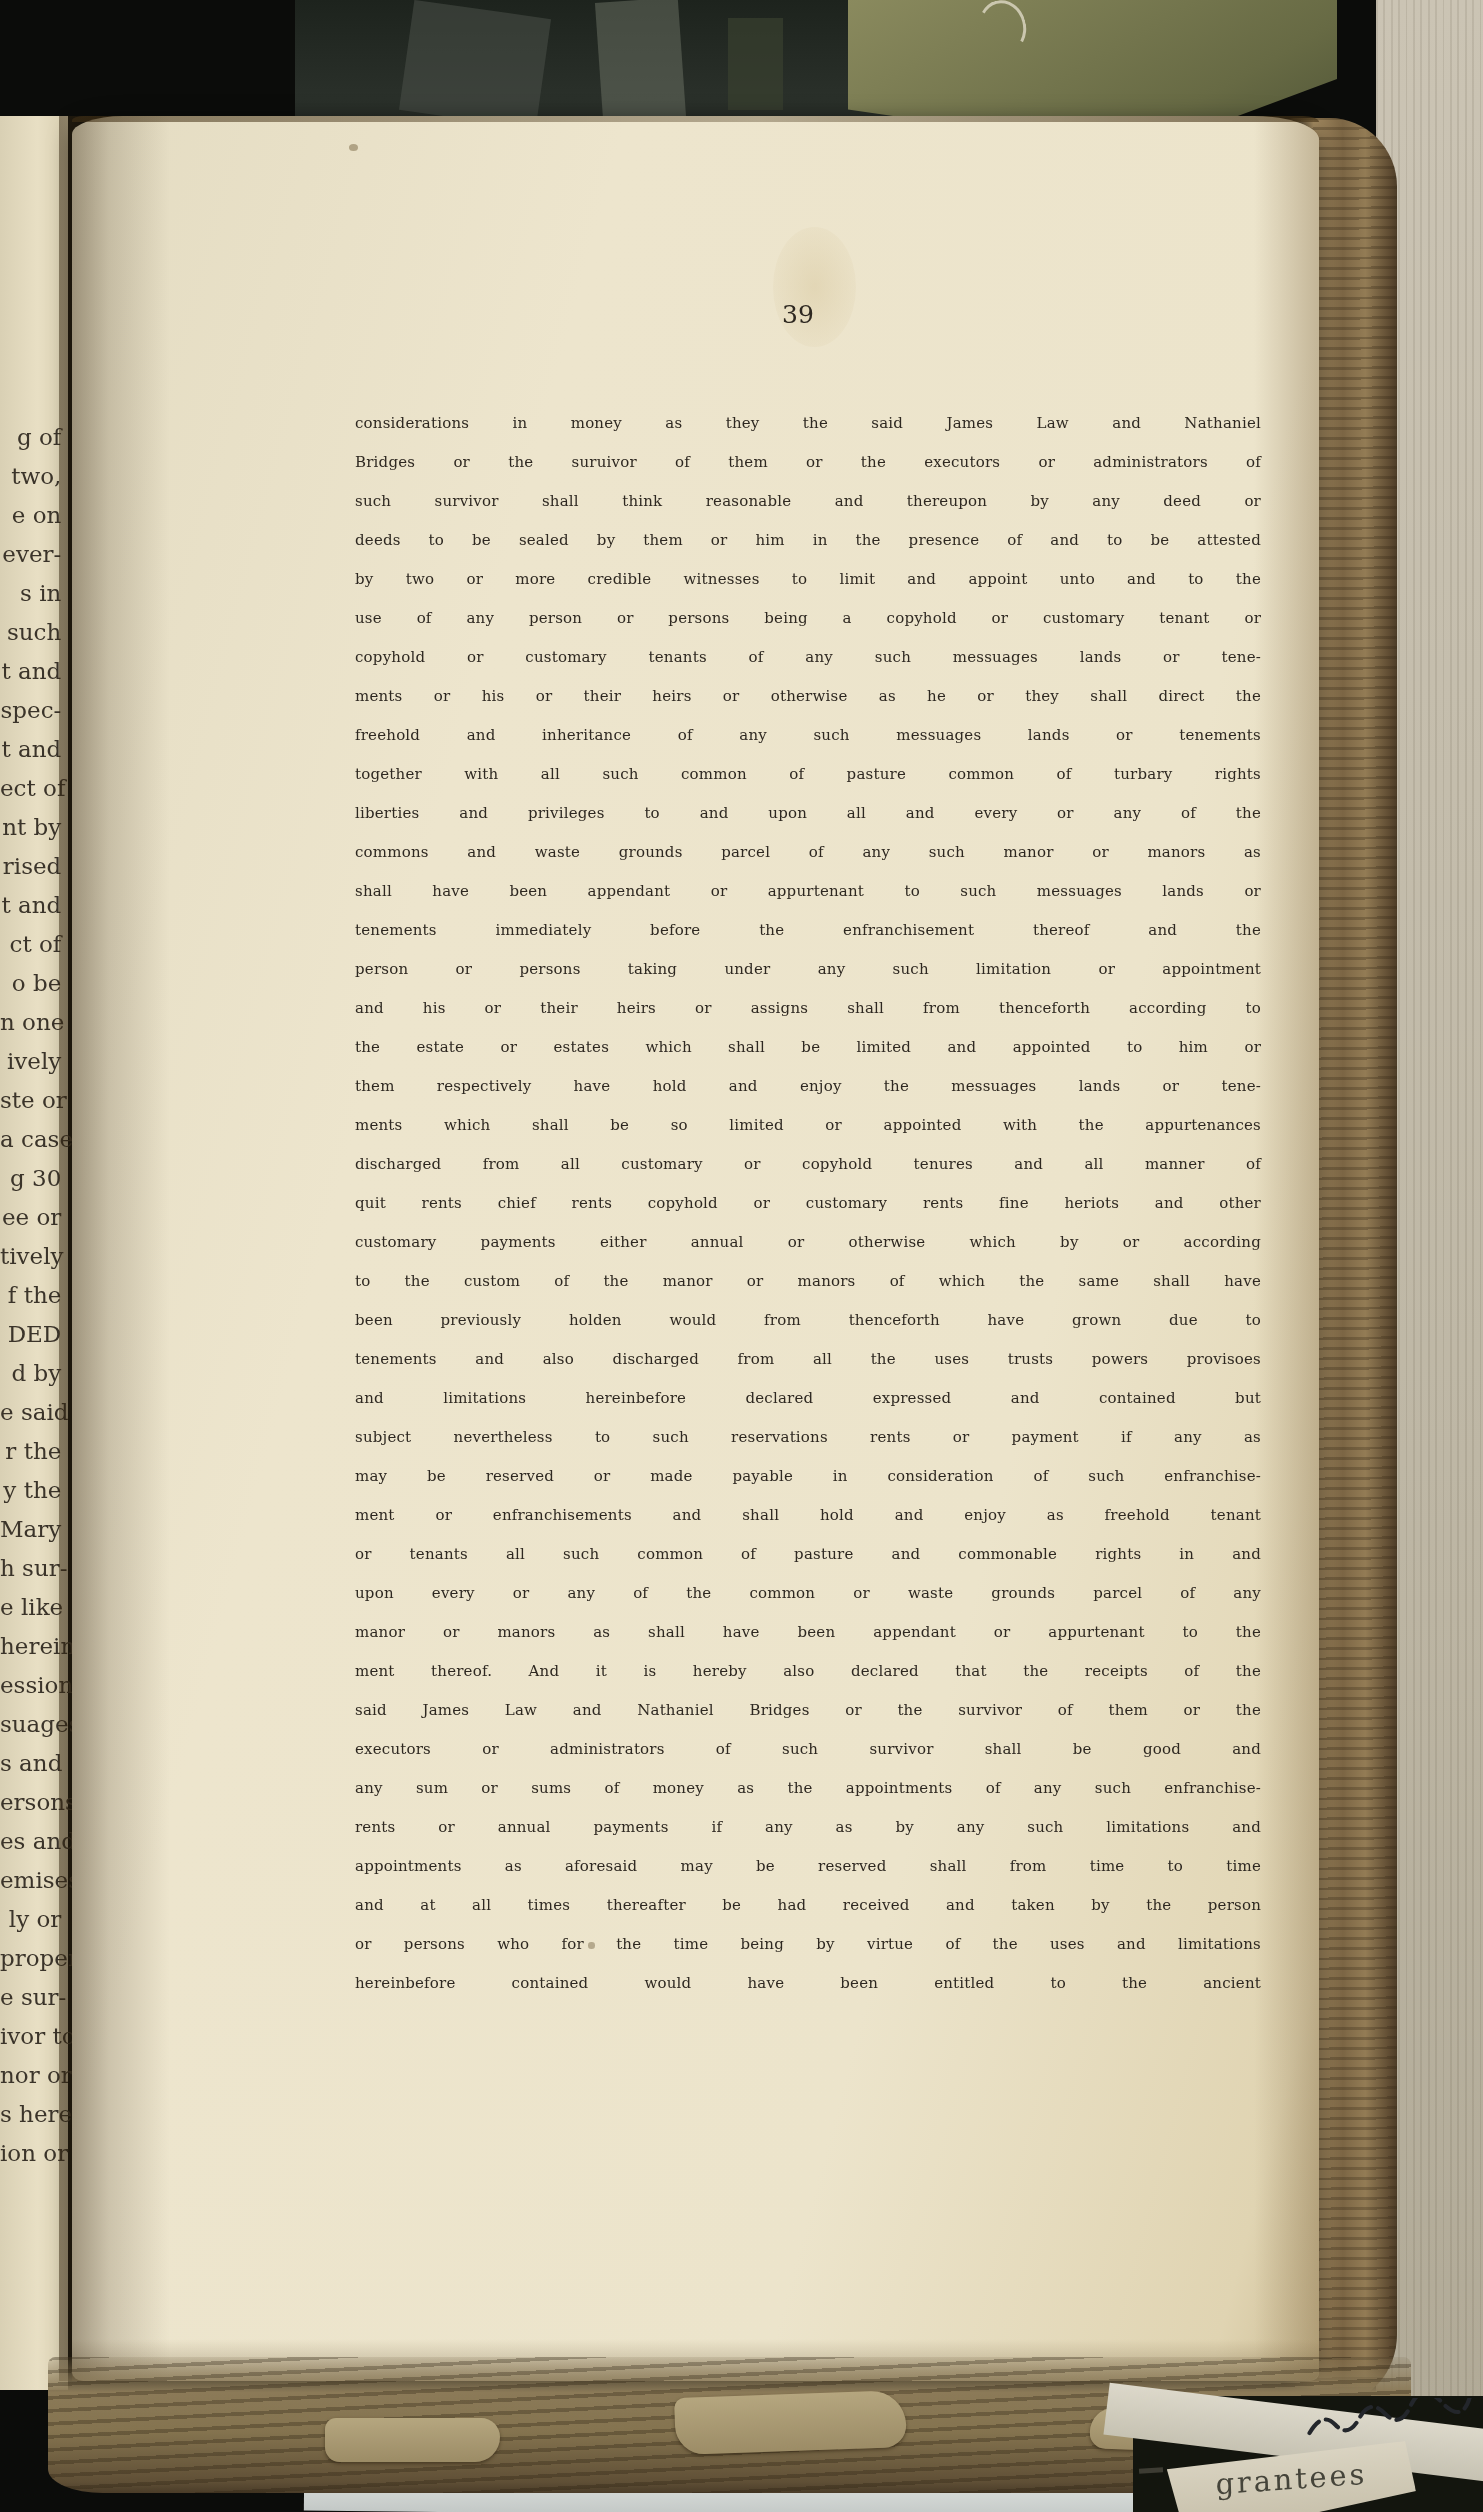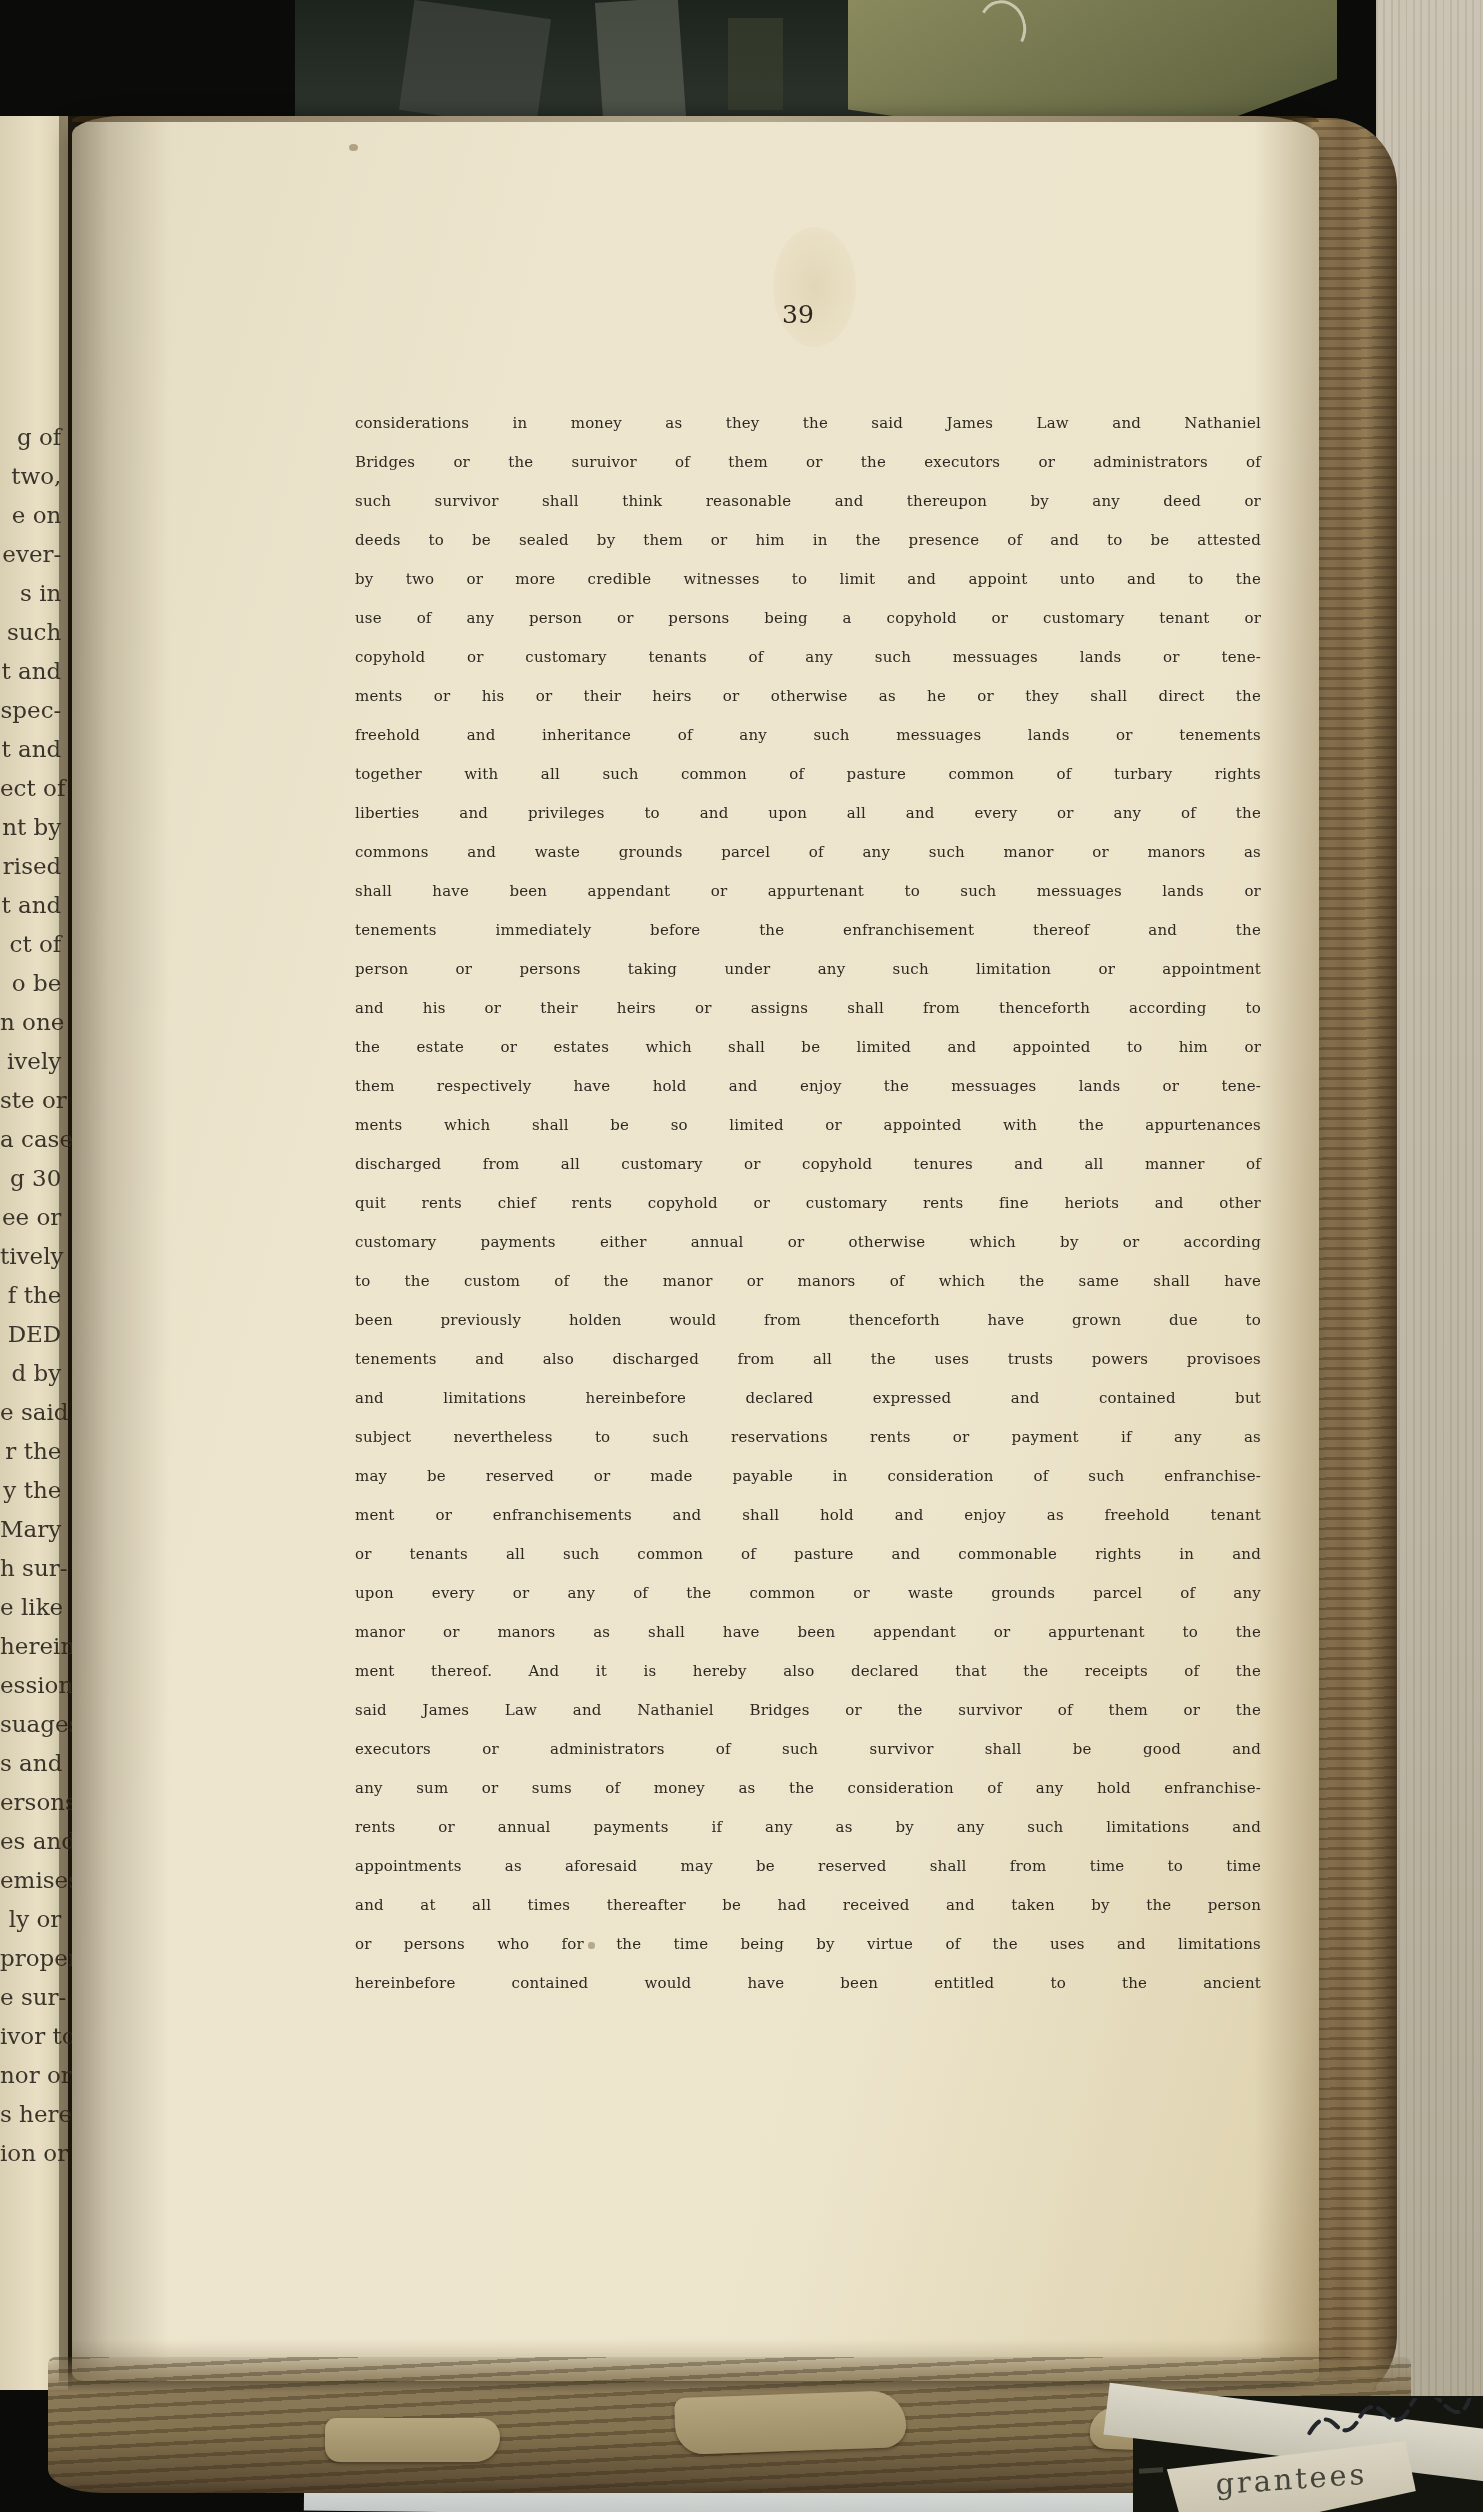--- a/index.html
+++ b/index.html
@@ -199,21 +199,21 @@
       <span class="text-line">and limitations hereinbefore declared expressed and contained but</span>
       <span class="text-line">subject nevertheless to such reservations rents or payment if any as</span>
       <span class="text-line">may be reserved or made payable in consideration of such enfranchise-</span>
       <span class="text-line">ment or enfranchisements and shall hold and enjoy as freehold tenant</span>
       <span class="text-line">or tenants all such common of pasture and commonable rights in and</span>
       <span class="text-line">upon every or any of the common or waste grounds parcel of any</span>
       <span class="text-line">manor or manors as shall have been appendant or appurtenant to the</span>
       <span class="text-line">ment thereof. And it is hereby also declared that the receipts of the</span>
       <span class="text-line">said James Law and Nathaniel Bridges or the survivor of them or the</span>
       <span class="text-line">executors or administrators of such survivor shall be good and</span>
-      <span class="text-line">any sum or sums of money as the consideration of any hold enfranchise-</span>
+      <span class="text-line">any sum or sums of money as the appointments of any such enfranchise-</span>
       <span class="text-line">rents or annual payments if any as by any such limitations and</span>
       <span class="text-line">appointments as aforesaid may be reserved shall from time to time</span>
       <span class="text-line">and at all times thereafter be had received and taken by the person</span>
       <span class="text-line">or persons who for the time being by virtue of the uses and limitations</span>
       <span class="text-line">hereinbefore contained would have been entitled to the ancient</span>
     </div>
 </div>
 
 <div class="abs gutter-shadow"></div>
 

